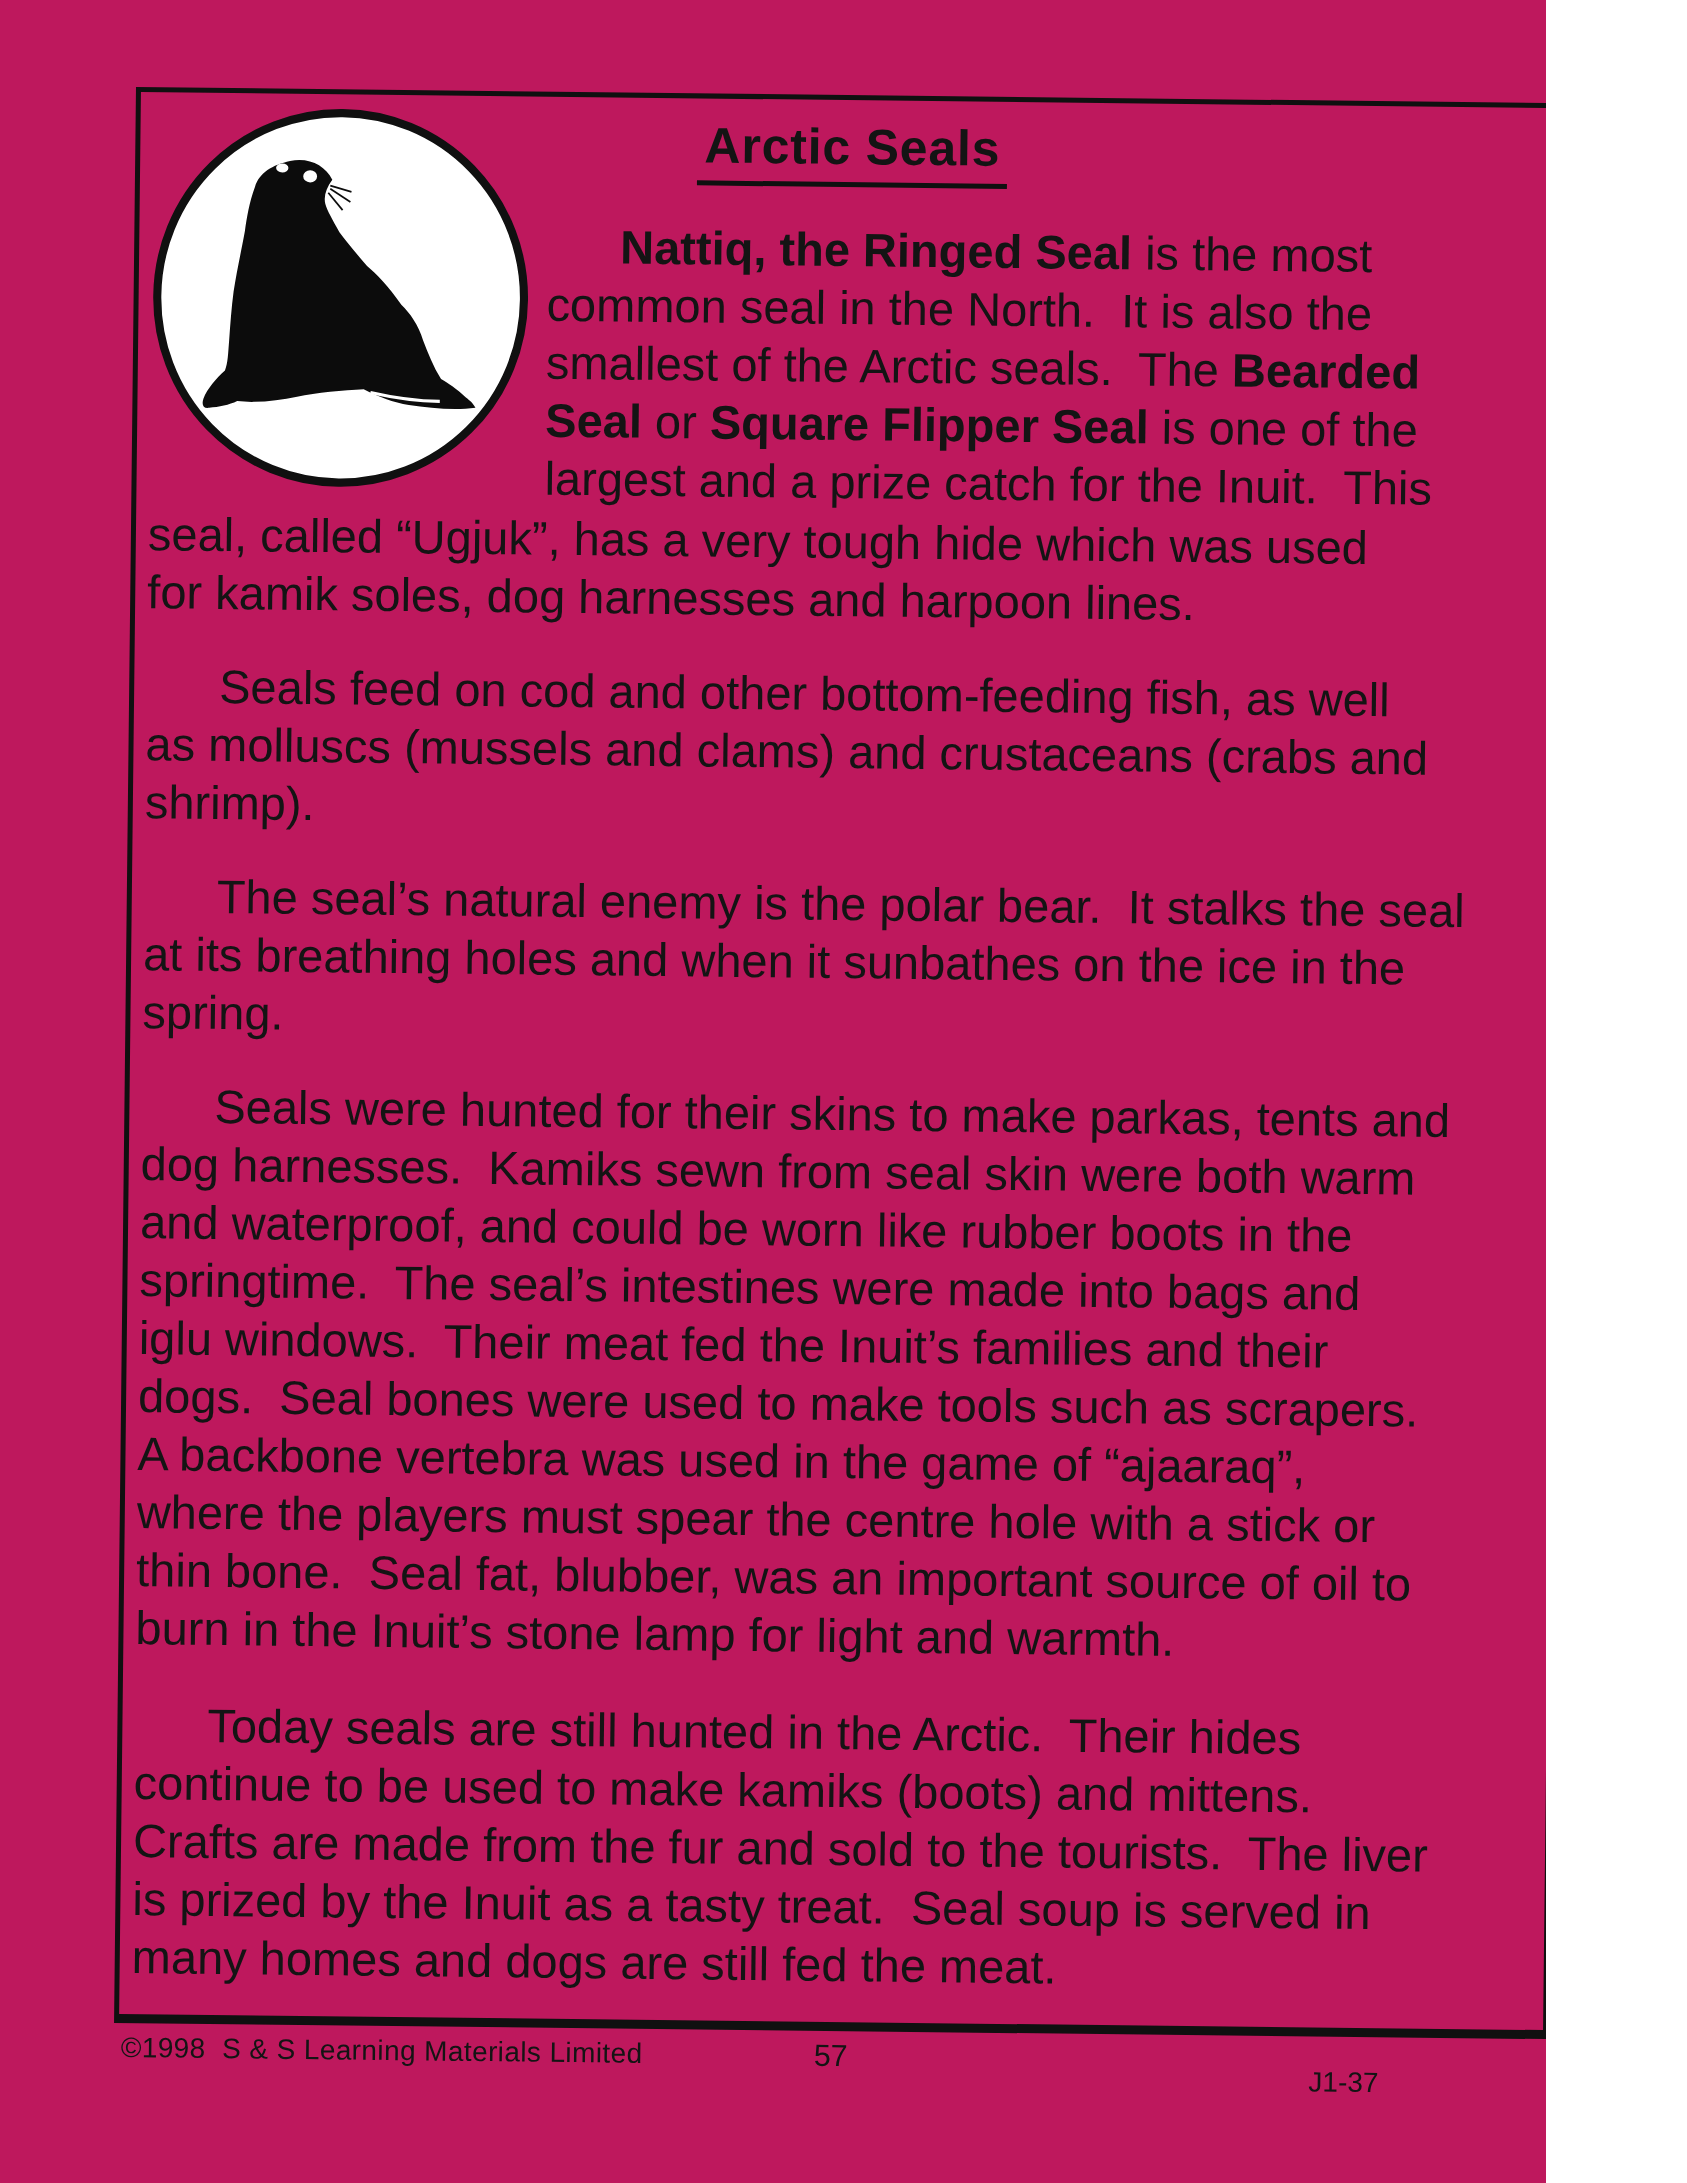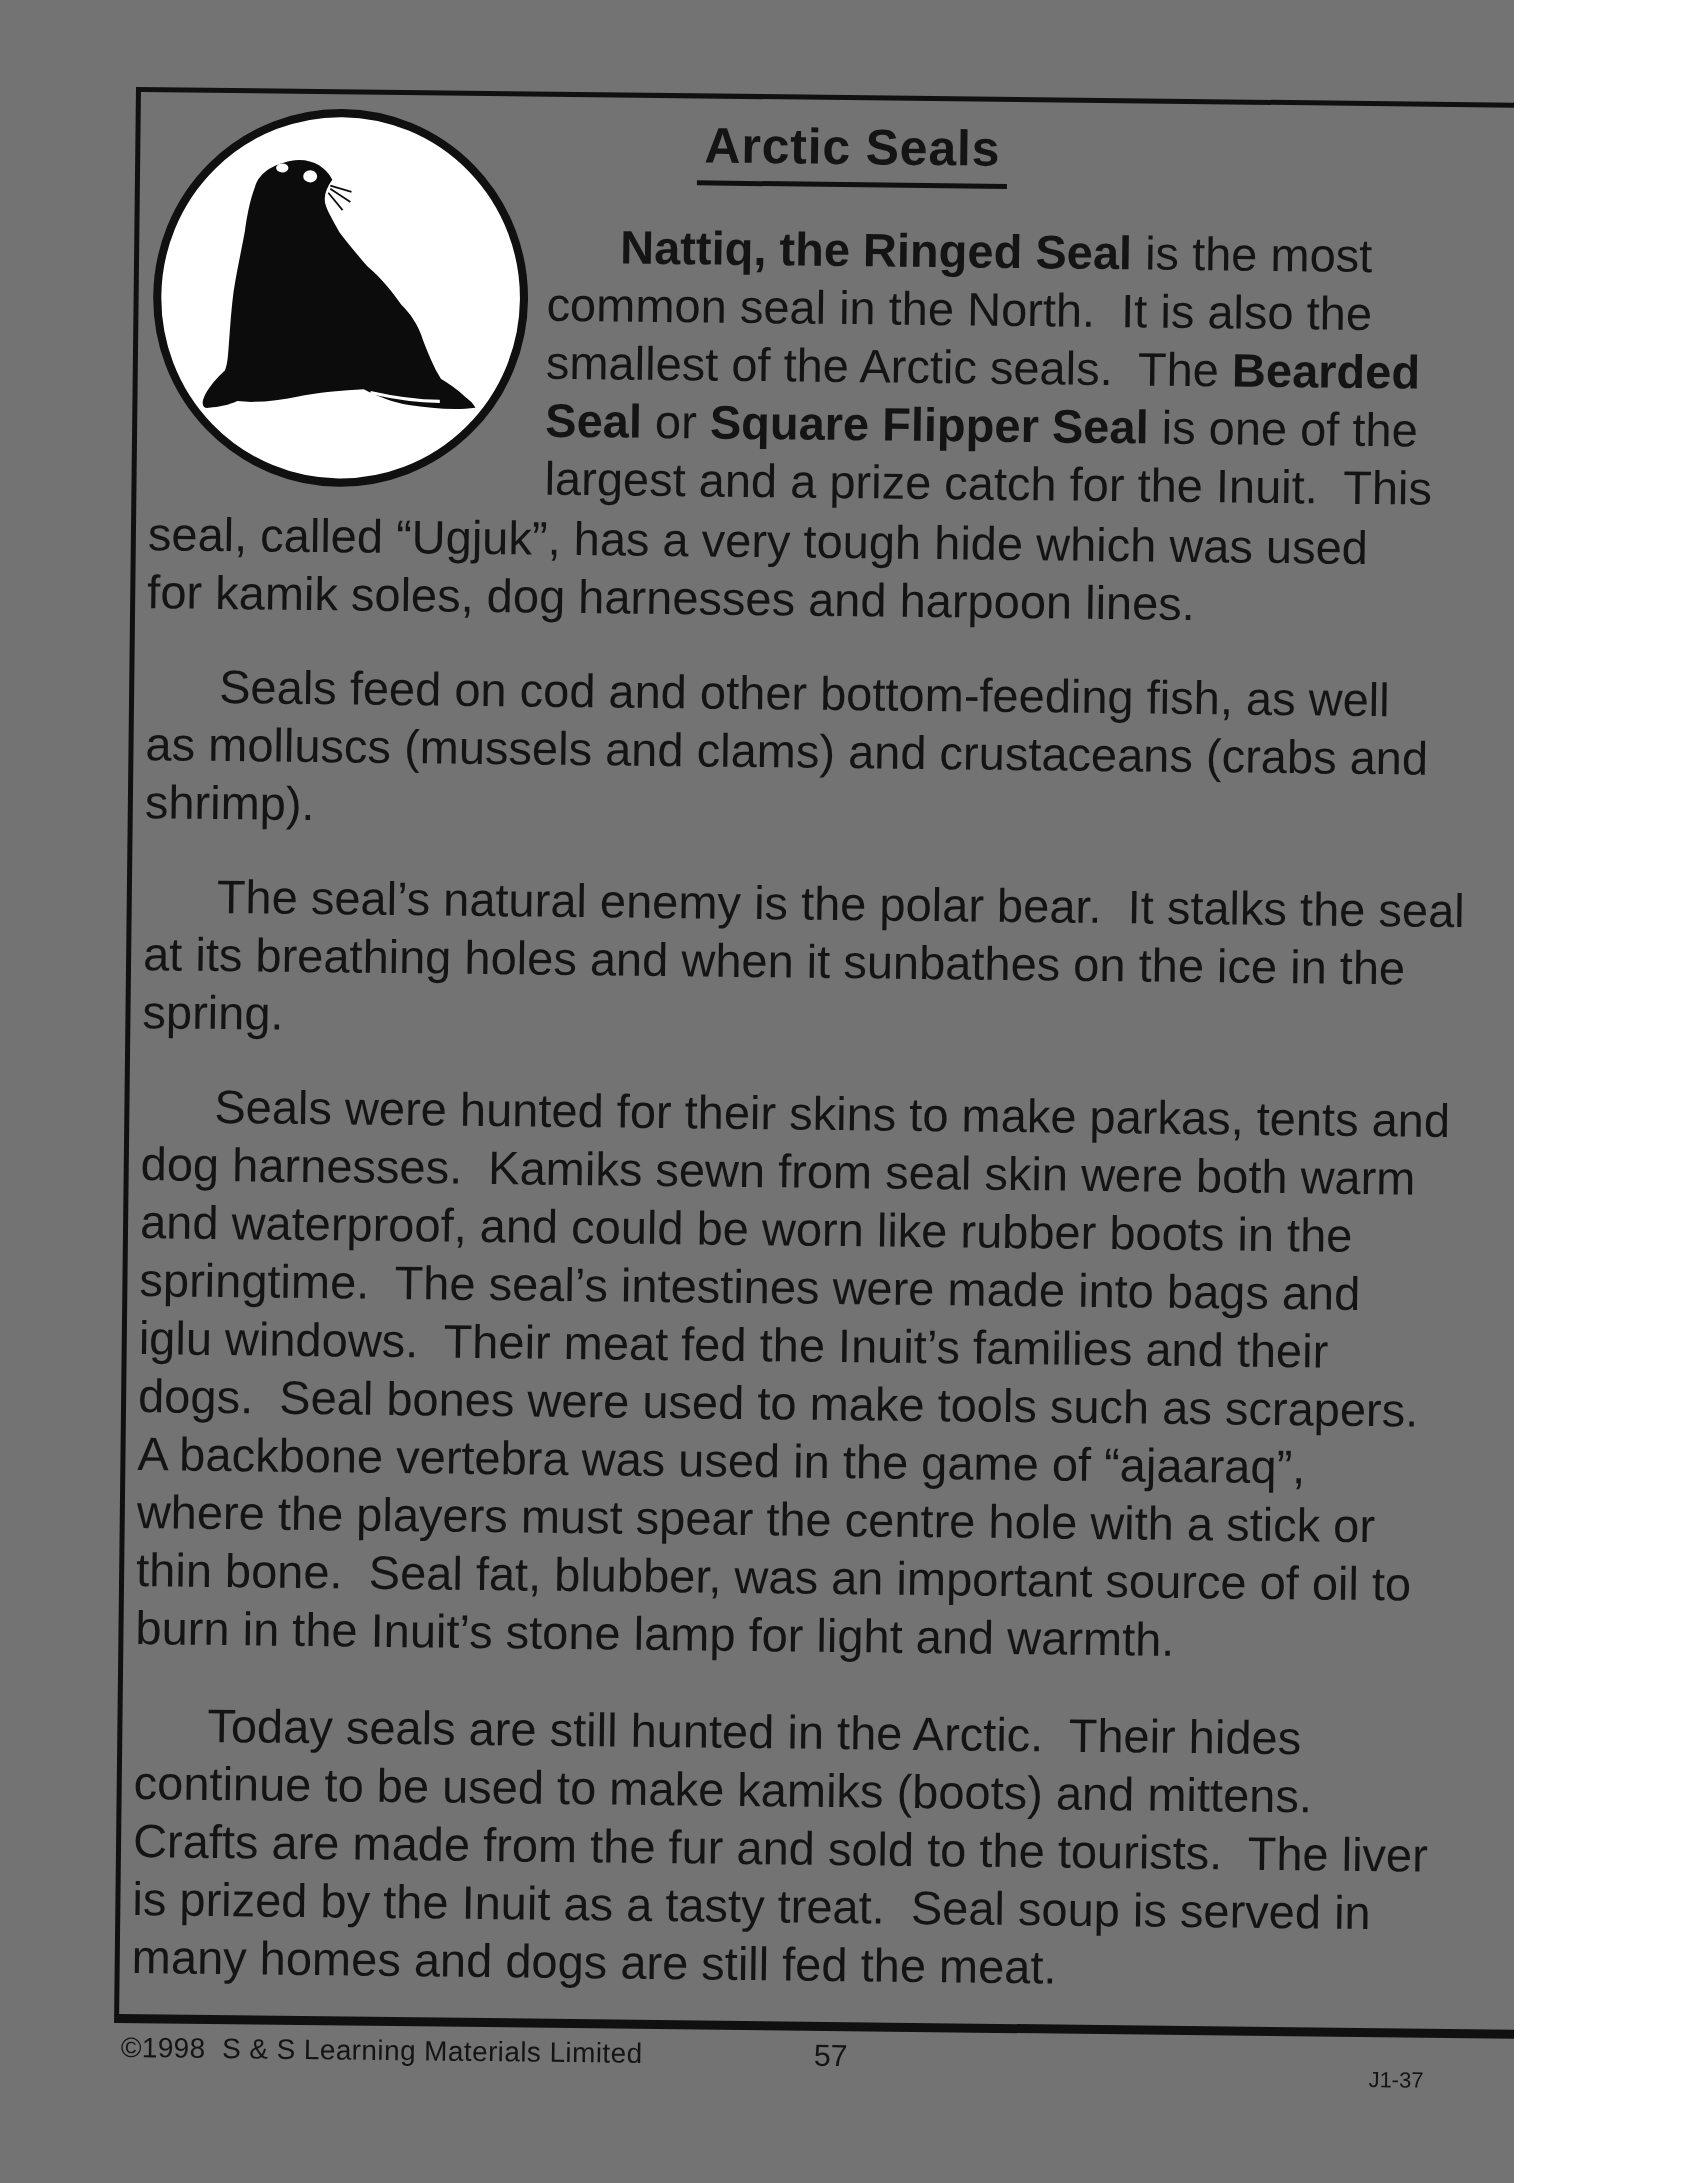--- a/index.html
+++ b/index.html
@@ -1,38 +1,38 @@
 <!DOCTYPE html>
 <html style="font-size:13px"><head>
 <meta charset="utf-8">
 <style>
   html,body{margin:0;padding:0;background:#ffffff;}
-  .page{position:relative;width:1514px;height:2183px;background:#737373;overflow:hidden;
-        font-family:"Liberation Sans","DejaVu Sans",sans-serif;color:#141414;}
+  .page{position:relative;width:1514px;height:2183px;background:#be185d;overflow:hidden;
+        font-family:"Liberation Sans","DejaVu Sans",sans-serif;color:#141414;padding-left:32px;}
   .scan{position:absolute;left:0;top:0;width:1687px;height:2183px;
         transform:rotate(0.65deg);transform-origin:136px 87px;}
   .box{position:absolute;left:136px;top:87px;width:1434px;height:1936px;
        border:5px solid #101010;border-bottom-width:9px;box-sizing:border-box;}
   .title-row{position:absolute;left:136px;top:110px;width:1434px;text-align:center;}
   .title-text{display:inline-block;font-size:50px;font-weight:bold;letter-spacing:0.8px;
        padding:0 6.6px 5.8px 6.6px;border-bottom:5px solid #101010;white-space:pre;}
   .figure{position:absolute;left:150px;top:101px;}
   .para{position:absolute;font-size:47px;line-height:58px;}
   .para .line{white-space:pre;}
   .para.indent .line:first-child{padding-left:73px;}
   .b{font-weight:bold;}
   .p1a{left:549px;top:213px;width:1022px;}
   .p1b{left:153px;top:505px;width:1417px;}
   .p2{left:153px;top:657px;width:1417px;}
   .p3{left:153px;top:867px;width:1417px;}
   .p4{left:153px;top:1077px;width:1417px;}
   .p5{left:153px;top:1696px;width:1417px;}
   .footer-copy{position:absolute;left:143px;top:2032px;font-size:28px;letter-spacing:0.4px;white-space:pre;}
   .footer-page{position:absolute;left:754px;top:2030px;width:198px;text-align:center;font-size:30.5px;}
-  .footer-code{position:absolute;left:1391px;top:2053px;font-size:22px;white-space:pre;}
+  .footer-code{position:absolute;left:1331px;top:2053px;font-size:28px;white-space:pre;}
 </style>
 </head>
 <body>
 
 <div class="page">
   <div class="scan">
 
     <div class="box"></div>
 
     <div class="title-row">

